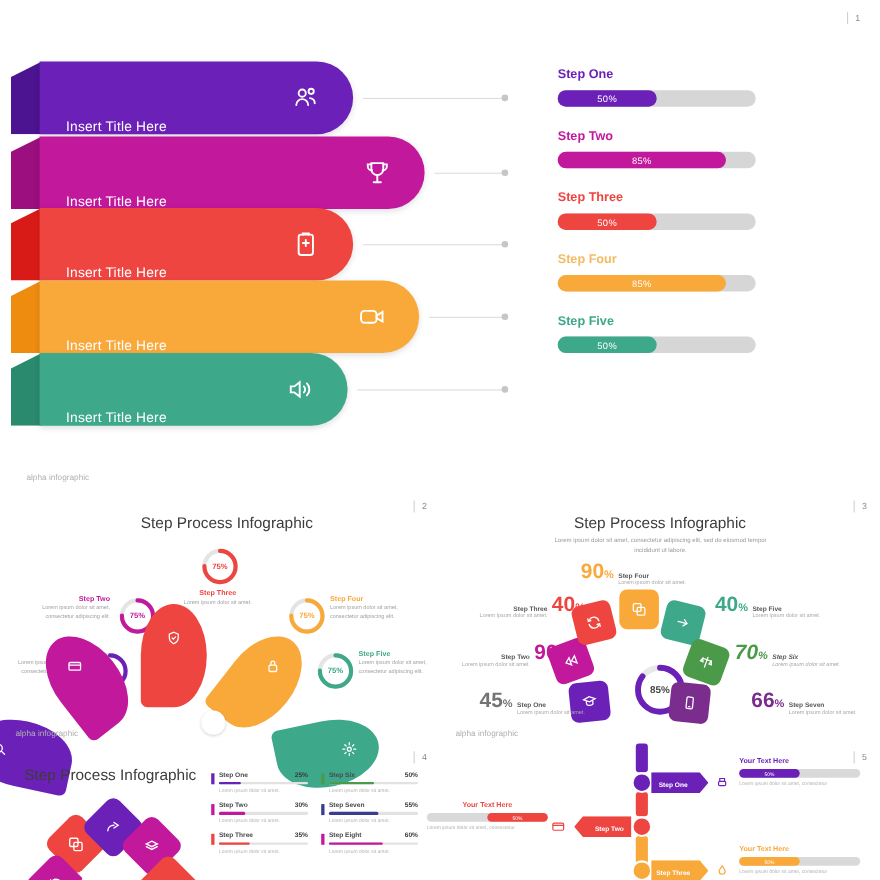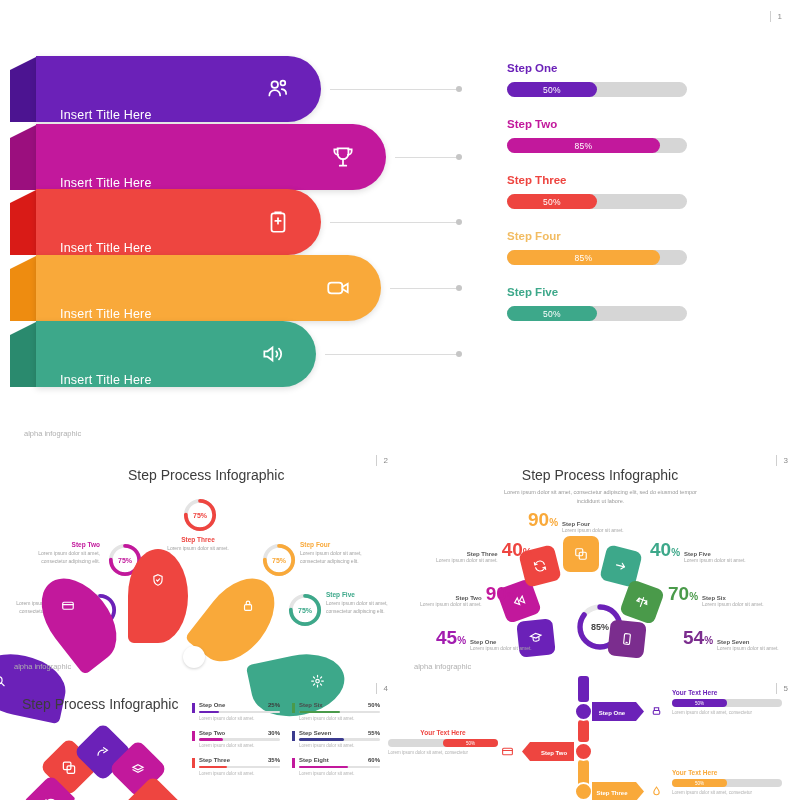--- a/index.html
+++ b/index.html
@@ -438,21 +438,21 @@
   </div>
   <div class="tile" style="left:209px;top:173px;background:#7B2D8E;transform:rotate(6deg);">
     <svg viewBox="0 0 24 24" fill="none" stroke="currentColor" stroke-width="2" stroke-linecap="round">
         <rect x="7" y="3" width="10" height="18" rx="2"></rect>
         <path d="M11 18h2"></path>
       </svg>
   </div>
 
   <div class="fanlabel" style="left:36px;top:180px;">
     <div style="display:flex;align-items:baseline;gap:4px;">
-      <div class="bigpct" style="color:#a21caf;">
+      <div class="bigpct" style="color:#737373;">
         <span class="num">45</span><span class="sym">%</span>
       </div>
       <div>
         <div class="fname">Step One</div>
         <div class="fdesc">Lorem ipsum dolor sit amet.</div>
       </div>
     </div>
   </div>
   <div class="fanlabel" style="left:20px;top:136px;">
     <div style="display:flex;align-items:baseline;gap:4px;">
@@ -492,34 +492,34 @@
       <div class="bigpct" style="color:#3DA88A;">
         <span class="num">40</span><span class="sym">%</span>
       </div>
       <div>
         <div class="fname">Step Five</div>
         <div class="fdesc">Lorem ipsum dolor sit amet.</div>
       </div>
     </div>
   </div>
   <div class="fanlabel" style="left:268px;top:136px;">
-    <div style="display:flex;align-items:baseline;gap:4px;">
+    <div style="display:flex;align-items:baseline;gap:4px;font-style:italic;">
       <div class="bigpct" style="color:#4A9A4A;">
         <span class="num">70</span><span class="sym">%</span>
       </div>
       <div>
         <div class="fname">Step Six</div>
         <div class="fdesc">Lorem ipsum dolor sit amet.</div>
       </div>
     </div>
   </div>
   <div class="fanlabel" style="left:283px;top:180px;">
     <div style="display:flex;align-items:baseline;gap:4px;">
       <div class="bigpct" style="color:#7B2D8E;">
-        <span class="num">54</span><span class="sym">%</span>
+        <span class="num">66</span><span class="sym">%</span>
       </div>
       <div>
         <div class="fname">Step Seven</div>
         <div class="fdesc">Lorem ipsum dolor sit amet.</div>
       </div>
     </div>
   </div>
 
   <div class="footer" style="left:14px;top:214px;">alpha infographic</div>
 </div>

